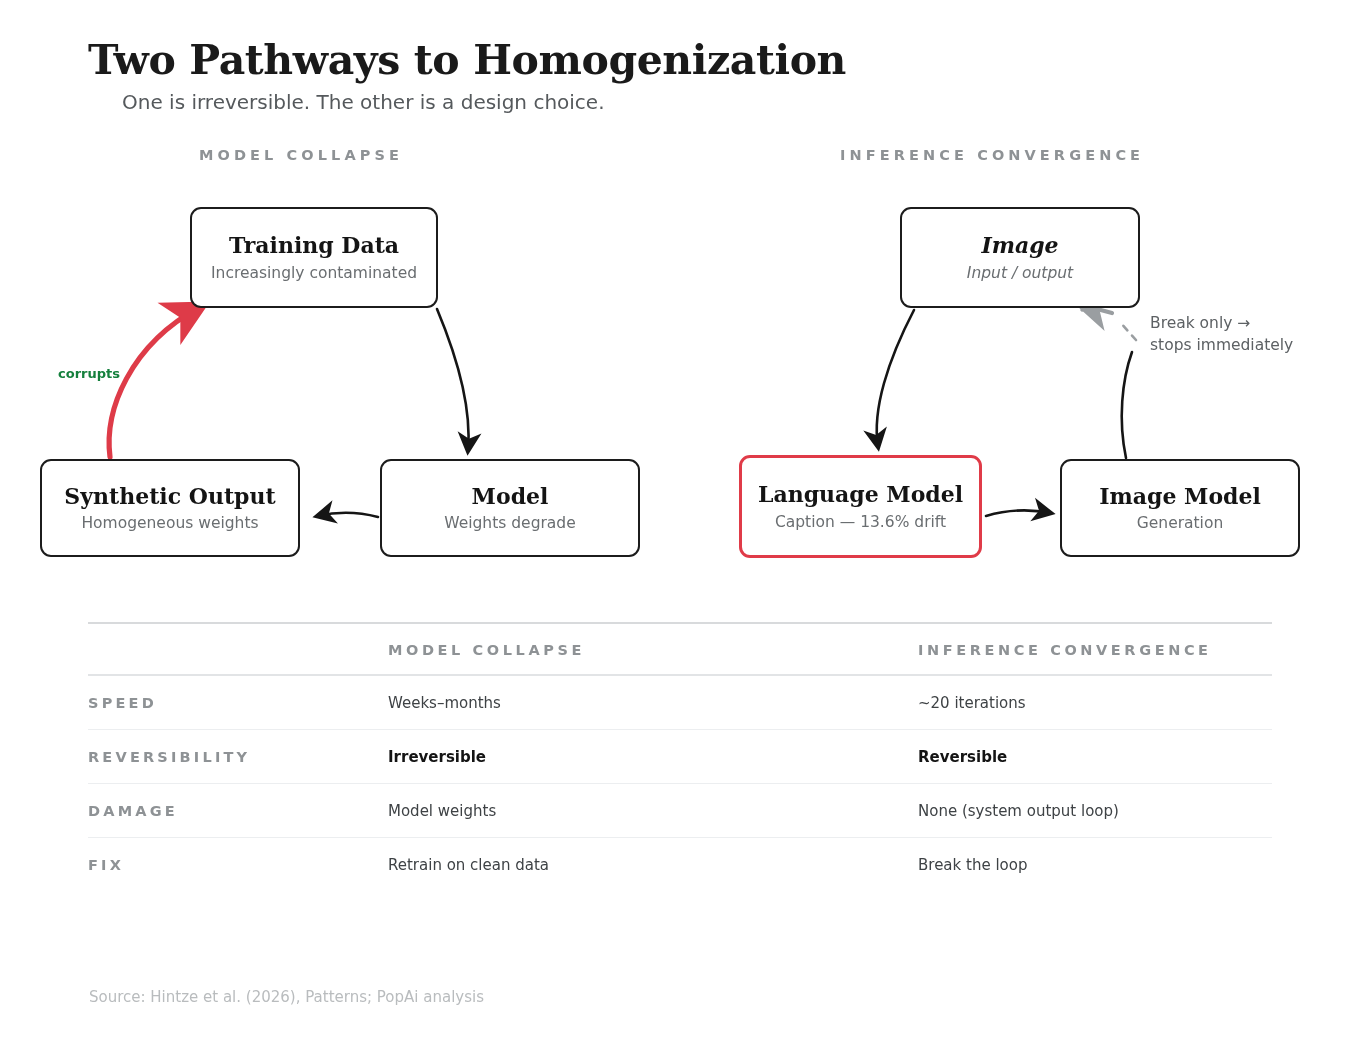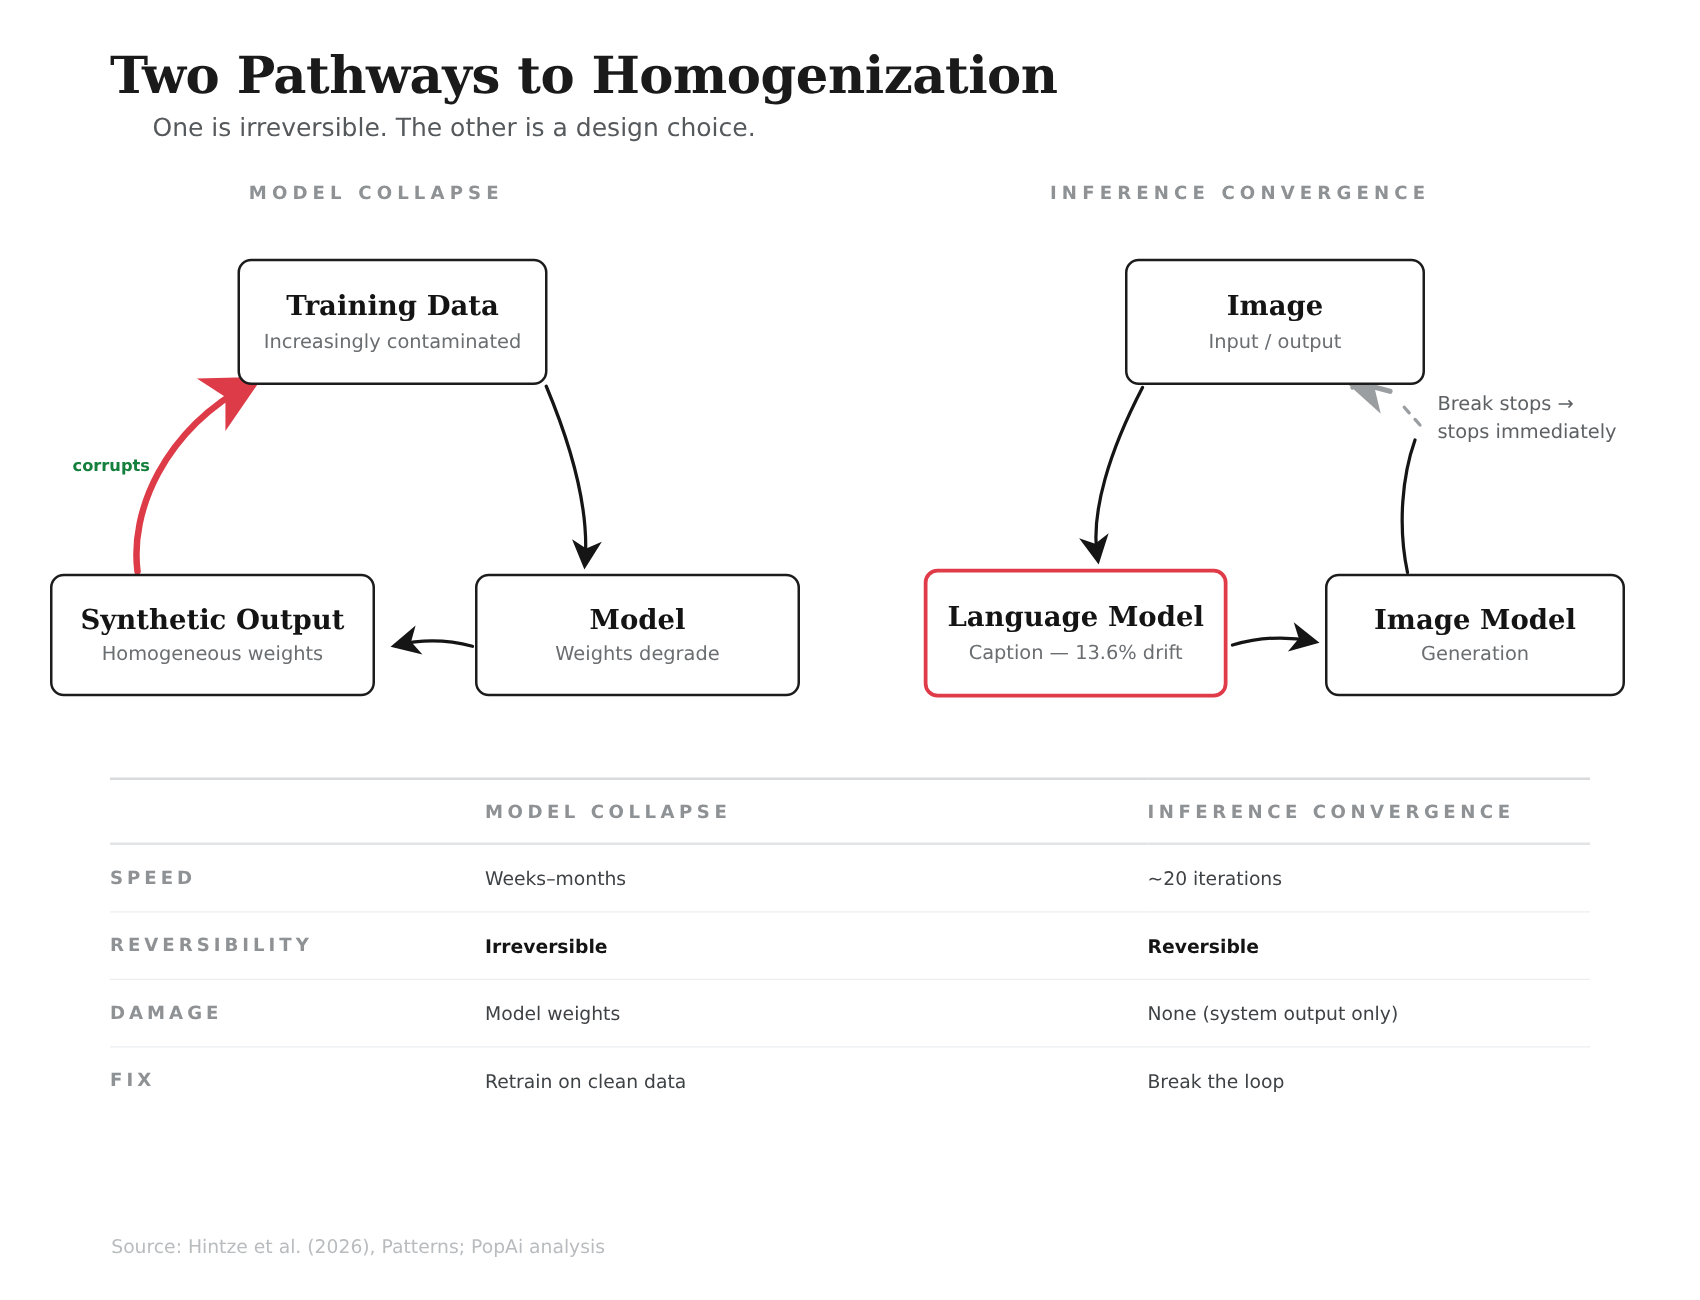--- a/index.html
+++ b/index.html
@@ -88,21 +88,21 @@
     margin-top: 7px;
     font-size: 15.5px;
     color: #6a6e71;
     line-height: 1.1;
     white-space: nowrap;
   }
 
   #node-training-data { left: 190px;  top: 207px; width: 248px; height: 101px; }
   #node-synthetic-output { left: 40px; top: 459px; width: 260px; height: 98px; }
   #node-model { left: 380px; top: 459px; width: 260px; height: 98px; }
-  #node-image { left: 900px; top: 207px; width: 240px; height: 101px; }
+  #node-image { left: 900px; top: 207px; width: 240px; height: 101px; font-style: italic; }
   #node-language-model { left: 739px; top: 455px; width: 243px; height: 103px; }
   #node-image-model { left: 1060px; top: 459px; width: 240px; height: 98px; }
 
   
   .edge-label {
     position: absolute;
     white-space: nowrap;
   }
   #edge-label-corrupts {
     left: 58px;
@@ -234,21 +234,21 @@
   <div class="node-sub">Caption — 13.6% drift</div>
 </div>
 
 <div class="node" id="node-image-model">
   <div class="node-title">Image Model</div>
   <div class="node-sub">Generation</div>
 </div>
 
 <div class="edge-label" id="edge-label-corrupts">corrupts</div>
 <div class="edge-label" id="edge-label-break-loop">
-  <div>Break stops →</div>
+  <div>Break only →</div>
   <div>stops immediately</div>
 </div>
 
 <table class="cmp-table">
   <colgroup>
     <col class="c-label">
       <col class="c-a">
       <col class="c-b">
   </colgroup>
   <thead>
@@ -265,21 +265,21 @@
       <td>~20 iterations</td>
     </tr>
     <tr>
       <td class="row-key">REVERSIBILITY</td>
       <td class="strong">Irreversible</td>
       <td class="strong">Reversible</td>
     </tr>
     <tr>
       <td class="row-key">DAMAGE</td>
       <td>Model weights</td>
-      <td>None (system output only)</td>
+      <td>None (system output loop)</td>
     </tr>
     <tr>
       <td class="row-key">FIX</td>
       <td>Retrain on clean data</td>
       <td>Break the loop</td>
     </tr>
   </tbody>
 </table>
 
 <div id="source-note">Source: Hintze et al. (2026), Patterns; PopAi analysis</div>

